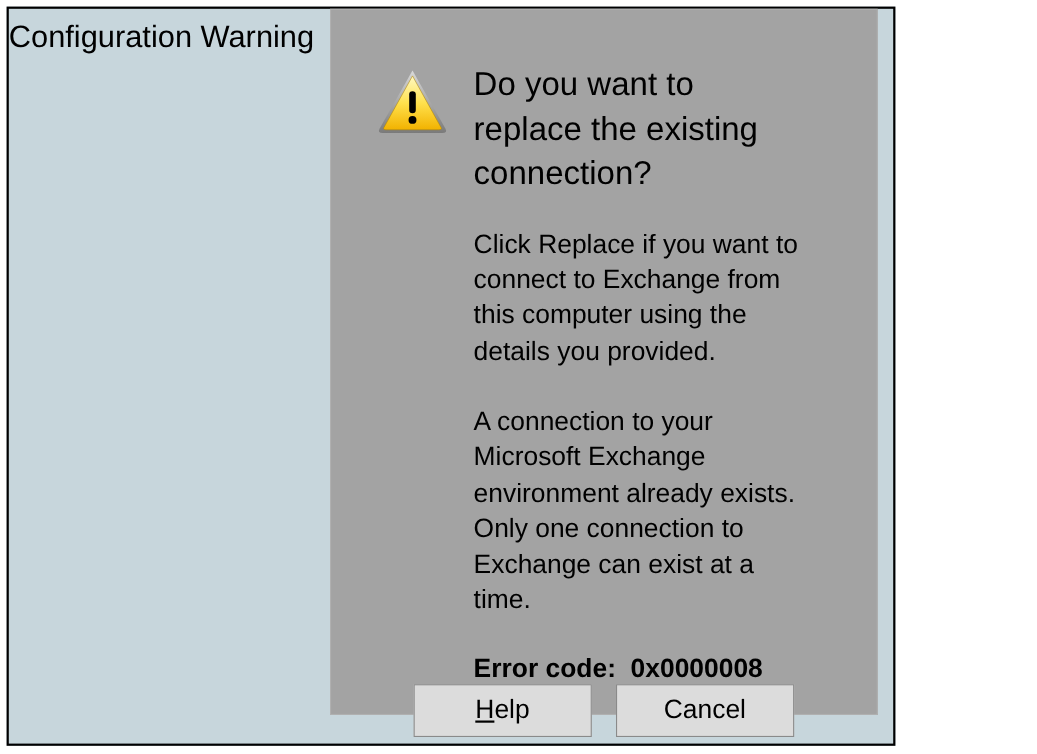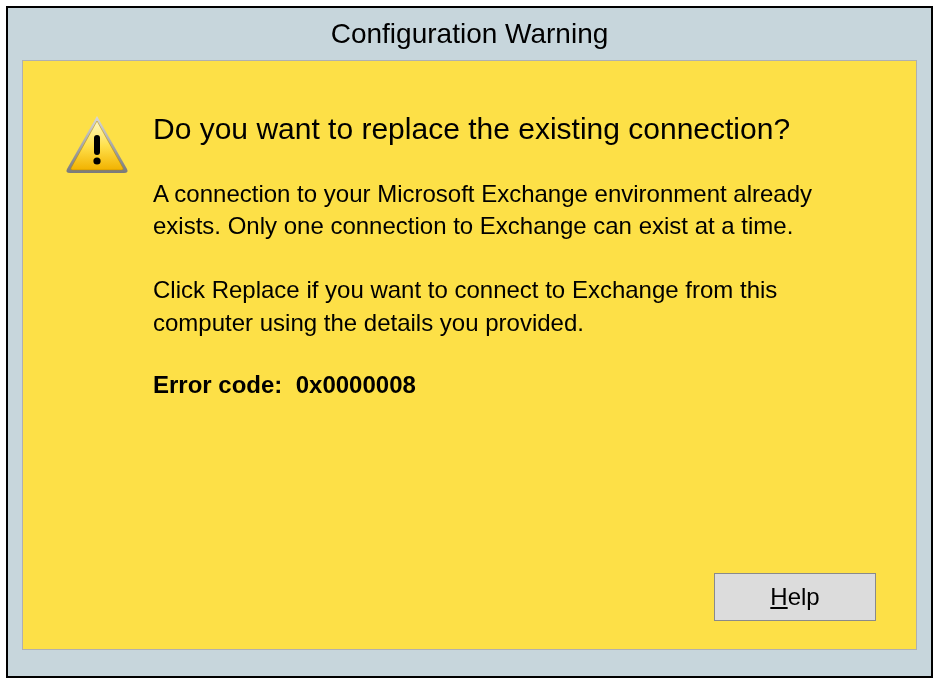--- a/index.html
+++ b/index.html
@@ -7,42 +7,42 @@
       margin: 0;
       padding: 0;
     }
     body {
       font-family: "Segoe UI", Tahoma, sans-serif;
       background: #ffffff;
       width: 943px;
       height: 685px;
     }
     .dialog-window {
-      width: 927px;
+      width: 808px;
       height: 672px;
       margin: 6px;
       border: 2px solid #000000;
       background: #c7d6dc;
       display: flex;
-      flex-direction: column;
+      flex-direction: row;
     }
     .title-bar {
       height: 52px;
       display: flex;
       align-items: center;
       justify-content: center;
       font-size: 28px;
       color: #000000;
       font-weight: 400;
     }
     .client-area {
       flex: 1;
       margin: 0 14px 26px 14px;
       border: 1px solid #b0b0b0;
-      background: #fde047;
+      background: #a3a3a3;
       position: relative;
       padding: 48px 40px 28px 40px;
       display: flex;
       flex-direction: column;
     }
     .content-row {
       display: flex;
       flex-direction: row;
       align-items: flex-start;
     }
@@ -71,21 +71,21 @@
     }
     .error-line {
       font-size: 24px;
       color: #000000;
       font-weight: 700;
     }
     .button-row {
       margin-top: auto;
       display: flex;
       flex-direction: row;
-      justify-content: flex-end;
+      justify-content: center;
       gap: 22px;
       align-items: center;
     }
     .btn {
       min-width: 162px;
       height: 48px;
       background: #dcdcdc;
       border: 1px solid #8a8a8a;
       font-family: inherit;
       font-size: 24px;
@@ -128,26 +128,29 @@
             </linearGradient>
           </defs>
           <path d="M34 3 L64 56 Q66 60 61 60 L7 60 Q2 60 4 56 Z" fill="url(#borderGrad)"></path>
           <path d="M34 8 L60 55 Q61 57 58 57 L10 57 Q7 57 8 55 Z" fill="url(#triGrad)" stroke="#b08400" stroke-width="0.5"></path>
           <rect x="31" y="22" width="6" height="20" rx="3" fill="#000000"></rect>
           <circle cx="34" cy="48" r="3.6" fill="#000000"></circle>
         </svg>
       </div>
       <div class="text-col">
         <div class="heading">Do you want to replace the existing connection?</div>
+        <div class="body-text">Click Replace if you want to connect to Exchange from this computer using the details you provided.</div>
         <div class="body-text">A connection to your Microsoft Exchange environment already exists. Only one connection to Exchange can exist at a time.</div>
-        <div class="body-text">Click Replace if you want to connect to Exchange from this computer using the details you provided.</div>
         <div class="error-line">
           <span>Error code:</span>&nbsp;&nbsp;<span>0x0000008</span>
         </div>
       </div>
     </div>
     <div class="button-row">
       <button class="btn">
         <span><span class="ul">H</span><span>elp</span></span>
       </button>
+      <button class="btn">
+        <span>Cancel</span>
+      </button>
     </div>
   </div>
 </div>
 
 </body></html>

